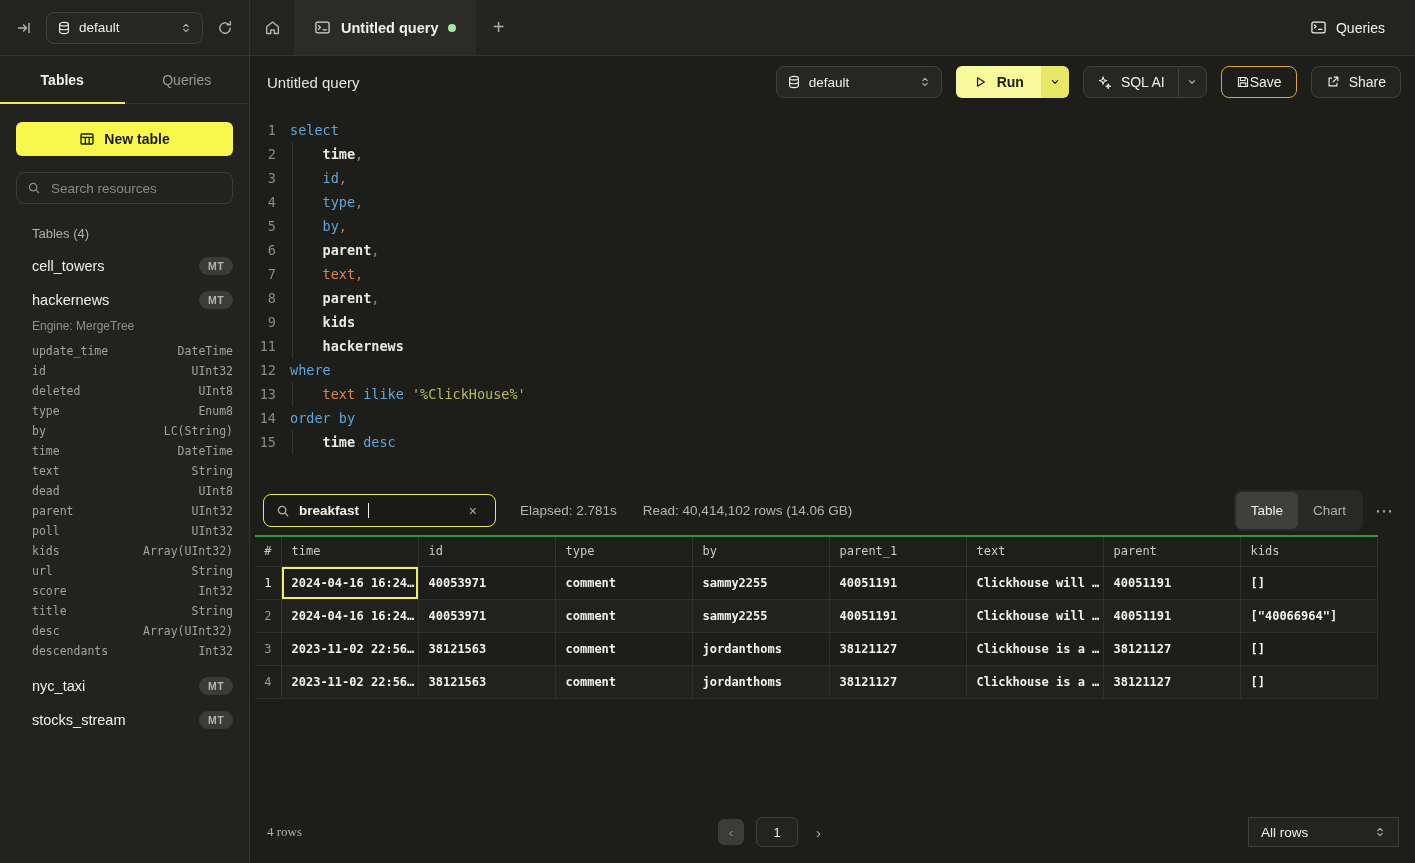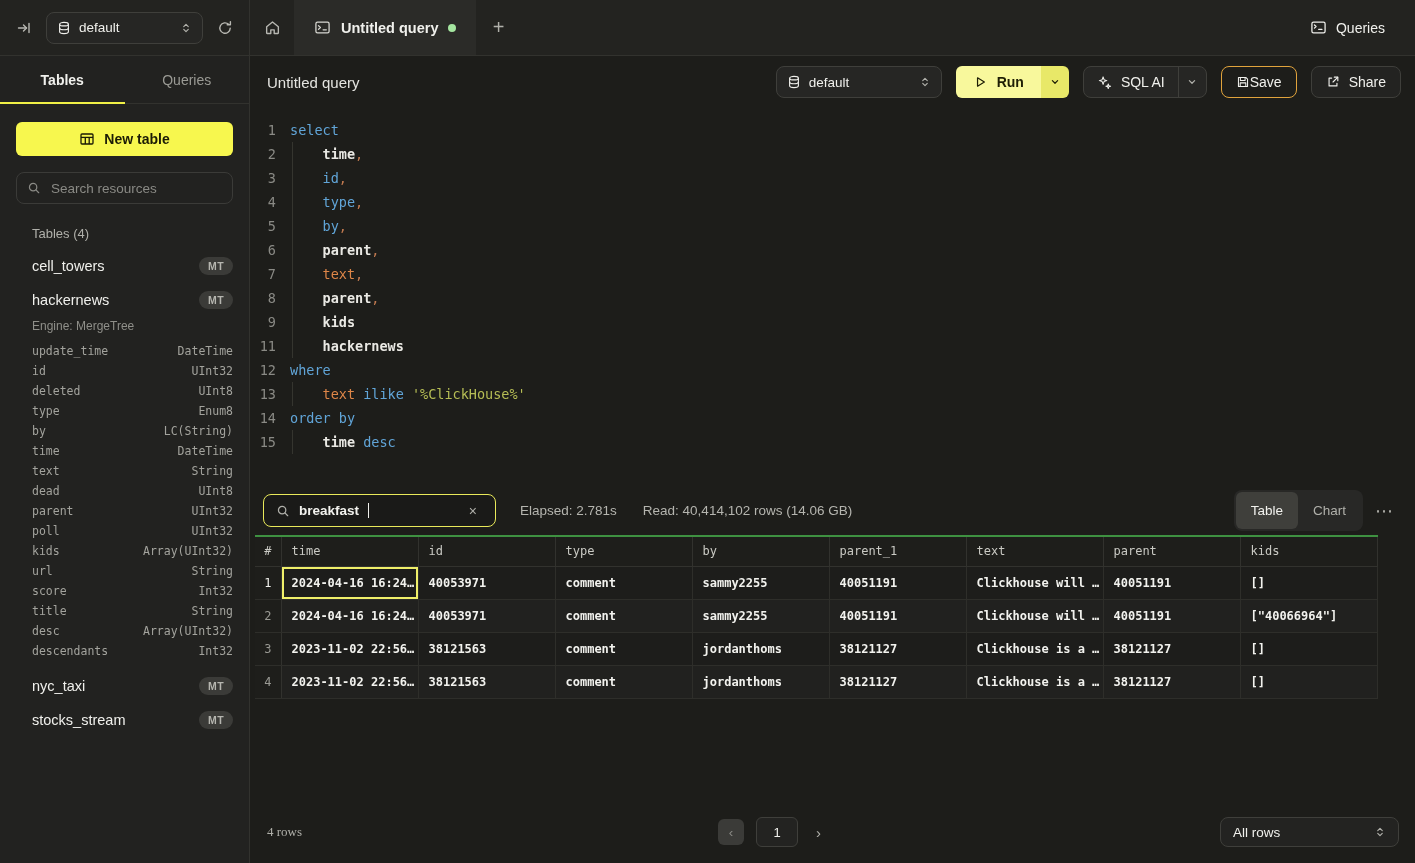--- a/index.html
+++ b/index.html
@@ -99,21 +99,21 @@
   table.results td.rownum.sel { color:#f0f0ec; }
   table.results td.selected-cell { box-shadow:inset 0 0 0 2px #efef6a; }
 
   
   .res-footer { height:62px; flex:none; display:flex; align-items:center; padding:0 16px 0 17px; position:relative; }
   .row-count { font-size:13px; color:#b0b0aa;font-family:Liberation Serif, serif; }
   .pagination { position:absolute; left:468px; display:flex; align-items:center; gap:12px; }
   .pg-prev { width:26px; height:26px; border-radius:6px; background:#3b3b38; color:#8a8a85; display:flex; align-items:center; justify-content:center; border:none; cursor:default; }
   .pg-page { width:42px; height:30px; border:1px solid #3f3f3b; border-radius:6px; background:#232321; color:#f0f0ec; display:flex; align-items:center; justify-content:center; font-size:13px; cursor:pointer; }
   .pg-next { color:#b0b0aa; background:none; border:none; font-size:15px; cursor:pointer; }
-  .rows-select { margin-left:auto; width:179px; height:30px; border:1px solid #3f3f3b; border-radius:8px; background:#232321; display:flex; align-items:center; justify-content:space-between; padding:0 12px; font-size:13.5px; color:#f0f0ec; cursor:pointer; }
+  .rows-select { margin-left:auto; width:151px; height:30px; border:1px solid #3f3f3b; border-radius:0; background:#232321; display:flex; align-items:center; justify-content:space-between; padding:0 12px; font-size:13.5px; color:#f0f0ec; cursor:pointer; }
 </style>
 </head>
 <body>
 
 <div class="app">
 
   <header class="topbar">
     <div class="topbar-left">
       <button class="icon-btn">
         <span>

